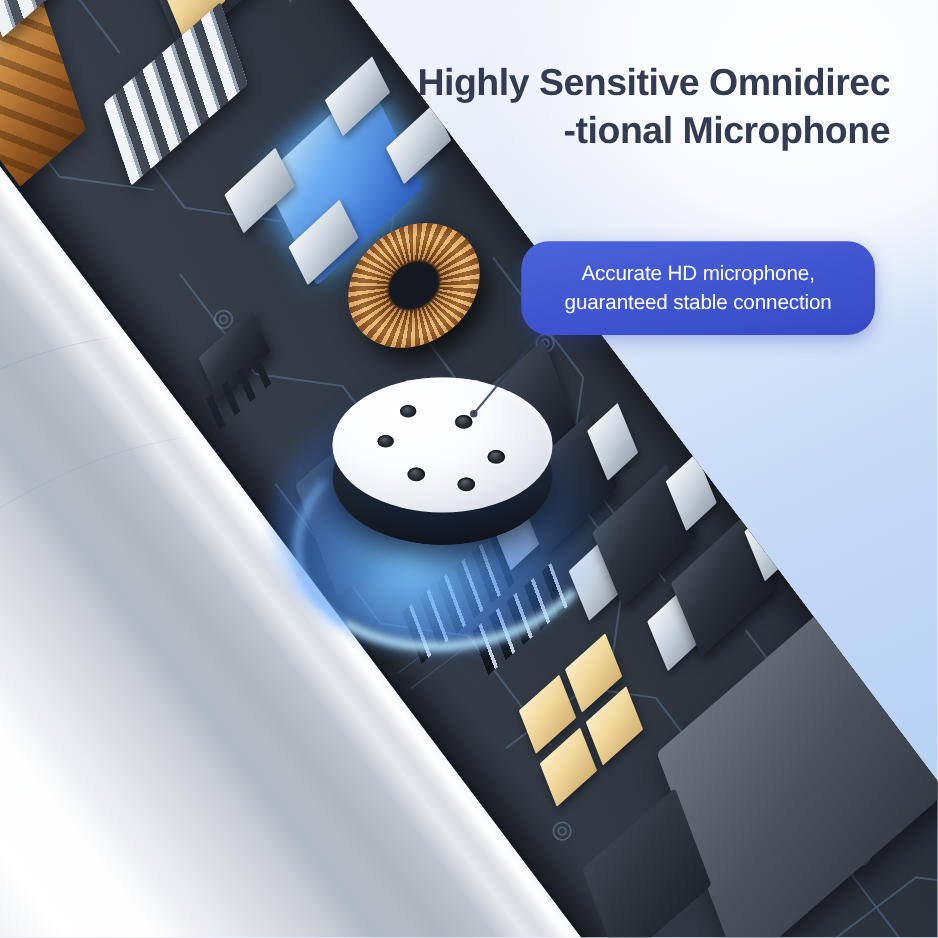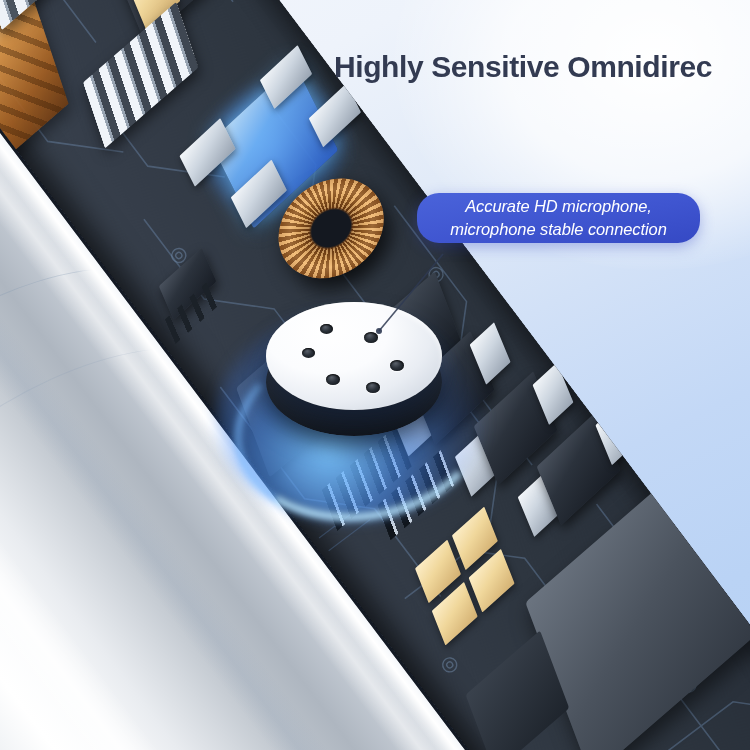--- a/index.html
+++ b/index.html
@@ -210,33 +210,32 @@
     line-height: 38px;
     letter-spacing: -0.4px;
     color: #333b52;
   }
   #headline .hl-line { display: block; white-space: nowrap; }
 
   
   #badge {
     position: absolute;
     left: 417px; top: 193px;
-    width: 283px; height: 50px;
+    width: 283px; height: 75px;
     border-radius: 22px;
     background: linear-gradient(170deg, #4a63da 0%, #3f55d0 55%, #3549c4 100%);
     box-shadow: 0 4px 14px rgba(53,73,196,0.35);
     display: flex;
     flex-direction: column;
     align-items: center;
     justify-content: center;
     color: #ffffff;
     font-size: 16.5px;
     line-height: 23px;
     letter-spacing: -0.1px;
-    font-style: italic;
   }
   #badge .badge-line { display: block; white-space: nowrap; }
 </style>
 </head>
 <body>
 
 <div id="stage">
 
   <div class="bg-bloom bloom-tr"></div>
   <div class="bg-bloom bloom-bl"></div>
@@ -402,20 +401,21 @@
     </div>
   </div>
 
   <svg id="leader">
     <line x1="443" y1="254" x2="379" y2="331" stroke="#2f3a52" stroke-width="1.6" opacity="0.85"></line>
     <circle cx="379" cy="331" r="3" fill="#2f3a52" opacity="0.9"></circle>
   </svg>
 
   <div id="headline">
     <span class="hl-line">Highly Sensitive Omnidirec</span>
+    <span class="hl-line">-tional Microphone</span>
   </div>
 
   <div id="badge">
     <span class="badge-line">Accurate HD microphone,</span>
-    <span class="badge-line">microphone stable connection</span>
+    <span class="badge-line">guaranteed stable connection</span>
   </div>
 
 </div>
 
 </body></html>

